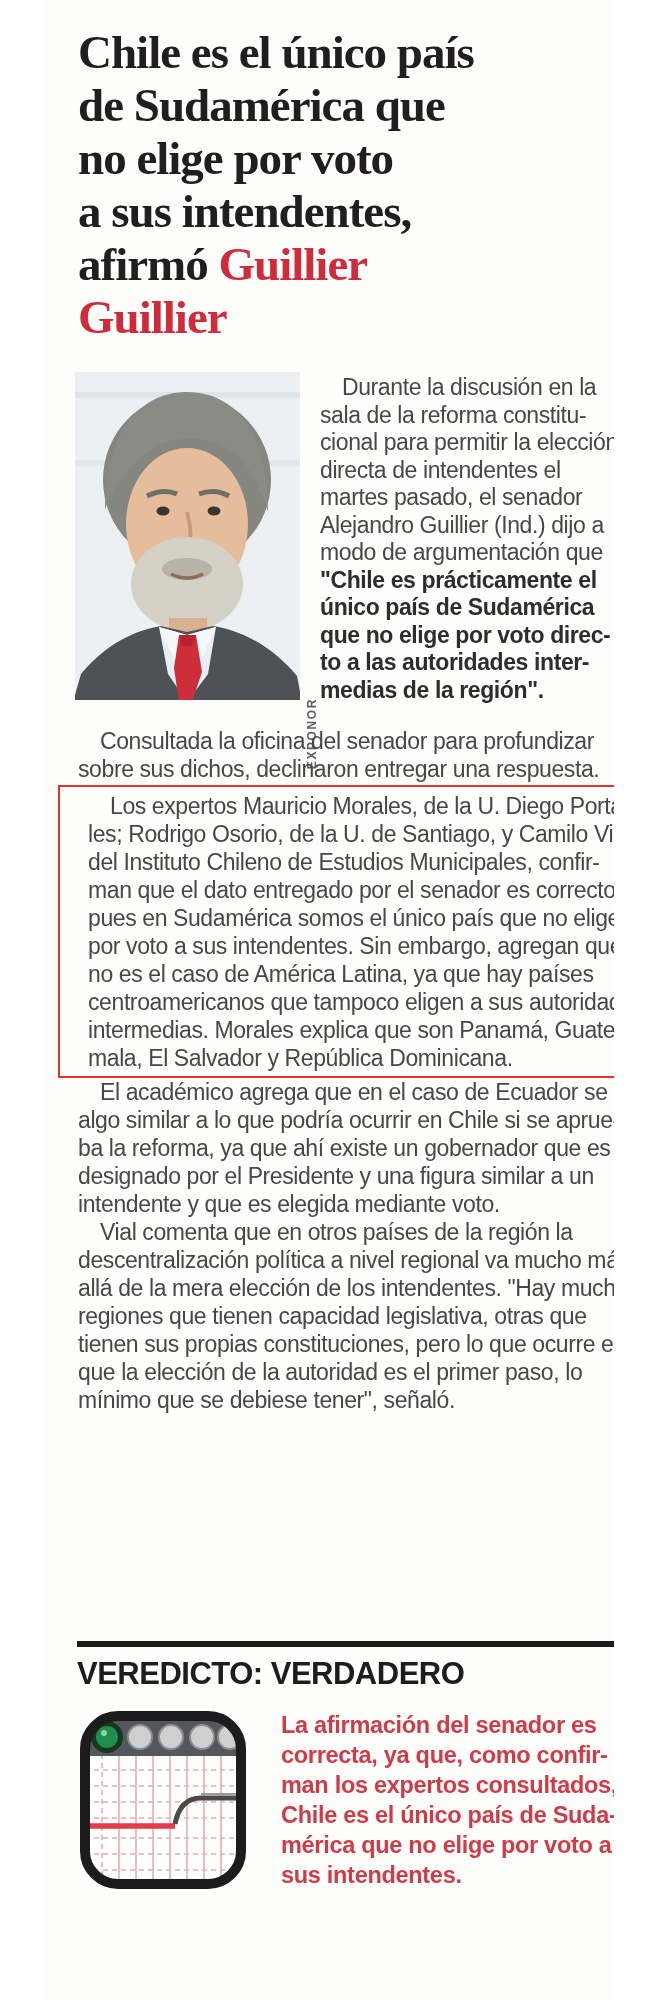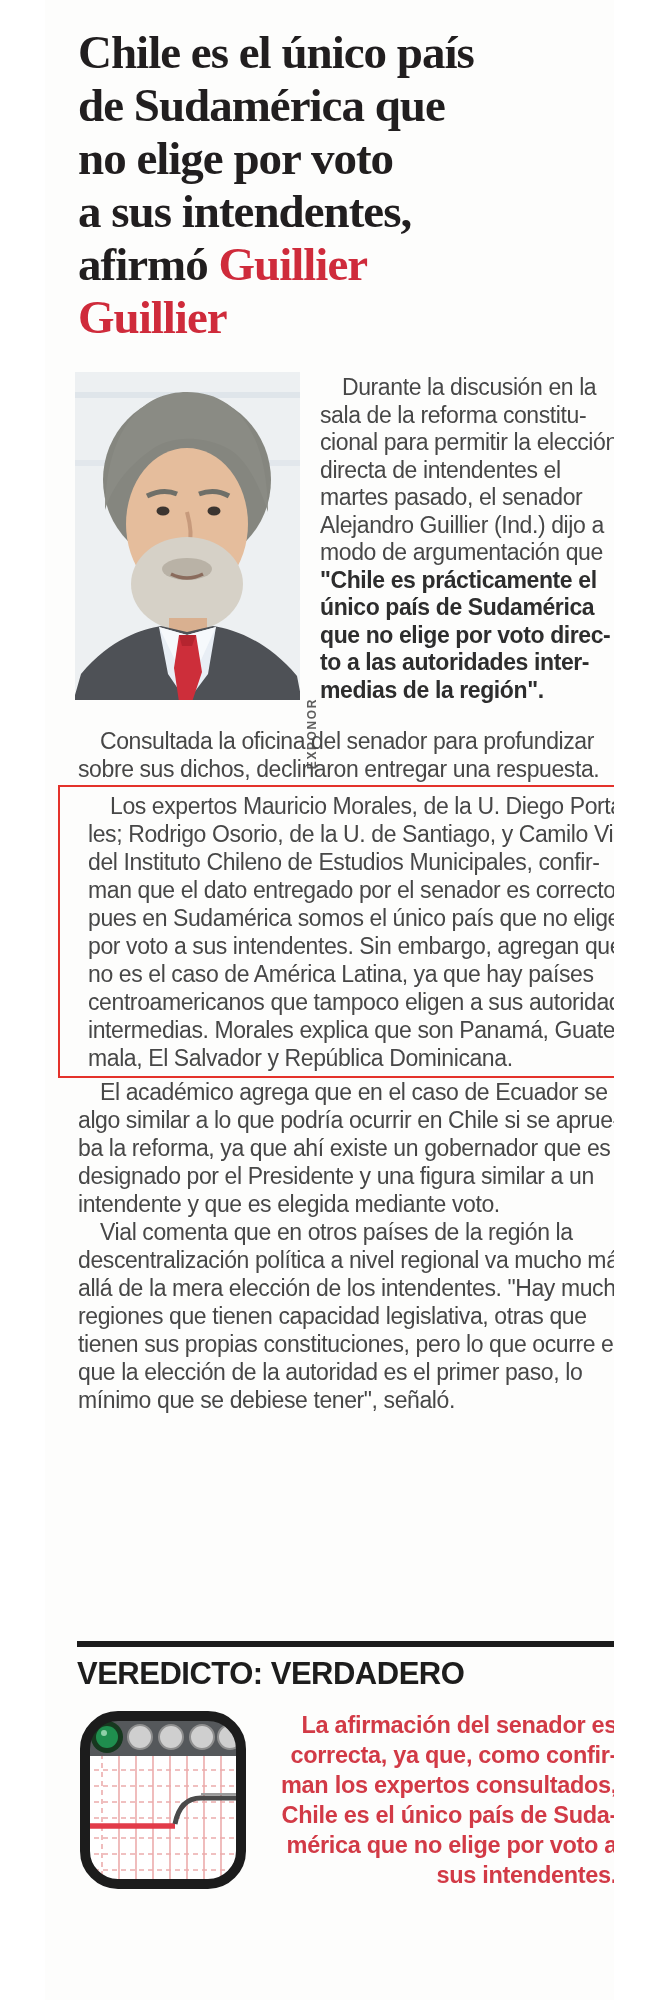--- a/index.html
+++ b/index.html
@@ -44,21 +44,21 @@
     margin:2px -2px 0 -20px;
     padding:5px 10px 4px 28px;
   }
   
   .verdict{position:absolute;top:1641px;left:32px;width:574px;}
   .verdict-rule{height:6px;background:#1c1c1c;}
   .verdict-heading{
     margin:9px 0 16px;font-size:31px;font-weight:700;letter-spacing:-0.5px;
     color:#1d1d1d;font-family:"Liberation Sans",sans-serif;
   }
-  .verdict-row{display:flex;margin-top:9px;text-align:right;}
+  .verdict-row{display:flex;margin-top:9px;}
   .polygraph{width:172px;height:184px;flex:none;}
   .verdict-text{
     margin:2px 0 0 32px;font-weight:700;
     font-size:23.5px;line-height:30px;color:#d23a46;letter-spacing:-0.3px;
   }
 </style>
 </head>
 <body>
 
 <div class="page">

